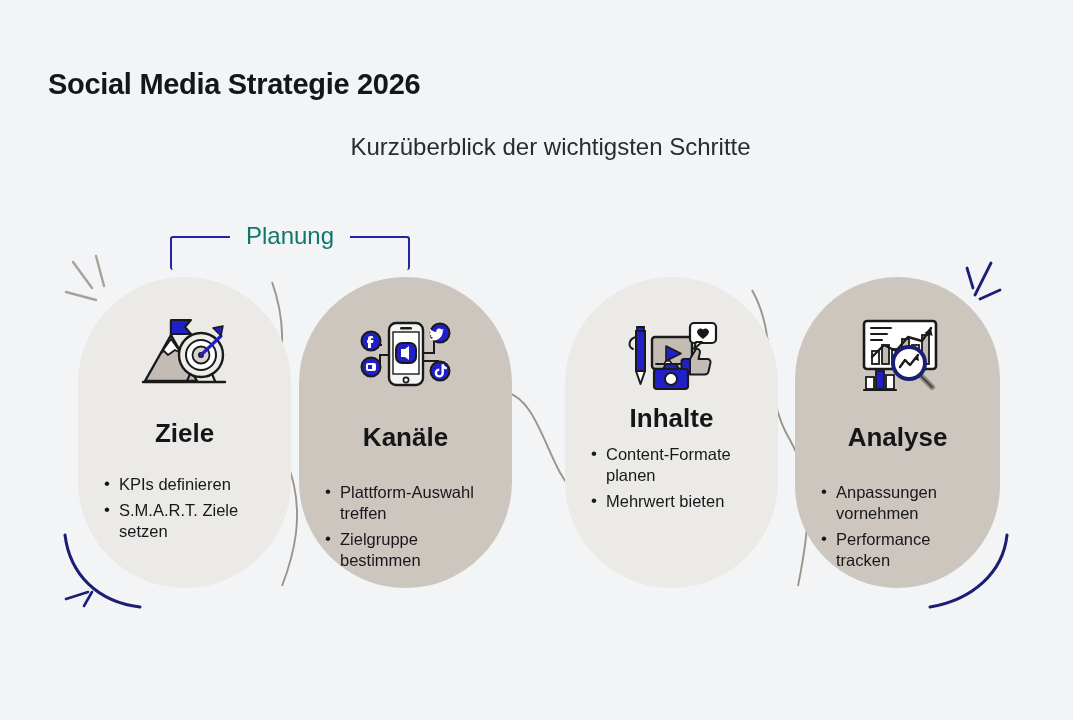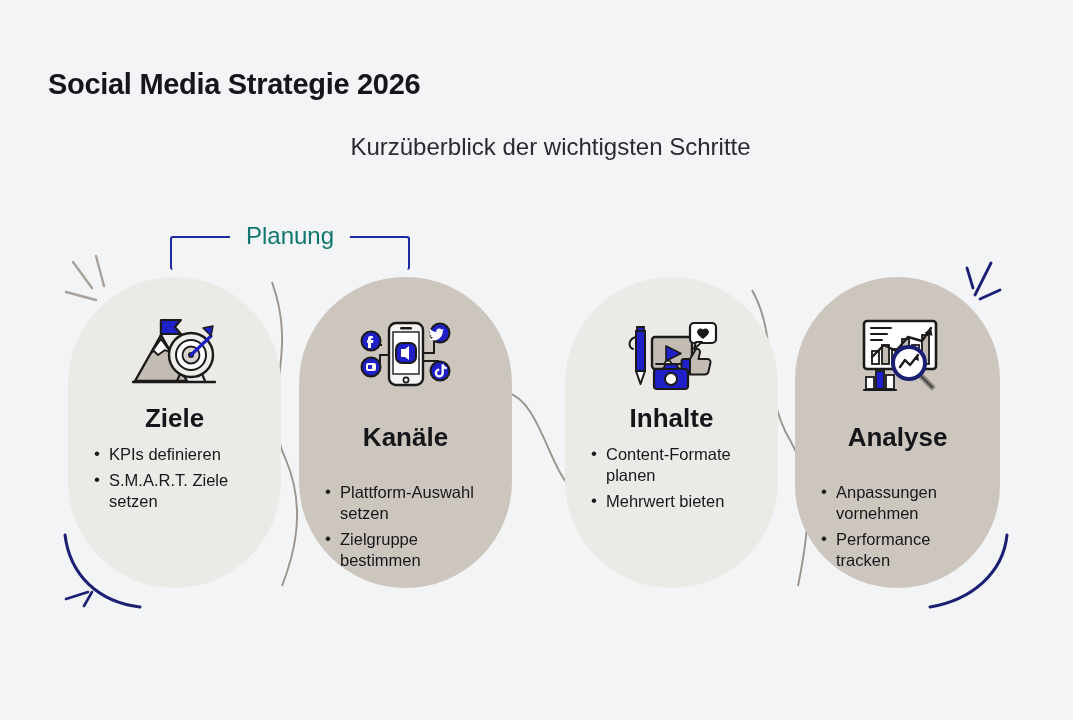--- a/index.html
+++ b/index.html
@@ -49,21 +49,21 @@
   .card {
     position: absolute;
     border-radius: 130px;
     z-index: 2;
     display: flex; flex-direction: column; align-items: center;
     padding-top: 38px;
   }
   .card.light { background: #eceae7; }
   .card.dark  { background: #cdc6bf; gap: 19px; }
 
-  #card-ziele   { left: 68px;  top: 277px; width: 213px; height: 311px; }
+  #card-ziele   { left: 78px;  top: 277px; width: 213px; height: 311px; gap: 15px; }
   #card-kanaele { left: 299px; top: 277px; width: 213px; height: 311px; }
   #card-inhalte { left: 565px; top: 277px; width: 213px; height: 311px; }
   #card-analyse { left: 795px; top: 277px; width: 205px; height: 311px; }
 
   .card-icon { width: 96px; height: 80px; display: block; }
   .card-title {
     margin-top: 8px;
     font-size: 26px; font-weight: 700; color: #15161a;
   }
   .bullets {
@@ -146,21 +146,21 @@
       <circle cx="13" cy="52" r="9.5" fill="#2020c8" stroke="#1a1a1a" stroke-width="2"></circle>
       <rect x="8" y="48" width="10" height="8" rx="2" fill="#ffffff"></rect>
       <rect x="10" y="50" width="4" height="4" fill="#2020c8"></rect>
       <circle cx="82" cy="18" r="9.5" fill="#2020c8" stroke="#1a1a1a" stroke-width="2"></circle>
       <path d="M87 14.5 c-0.8 0.4 -1.4 0.5 -2 0.6 c0.7 -0.4 1.1 -1 1.4 -1.8 c-0.7 0.4 -1.4 0.7 -2.1 0.8 c-0.6 -0.7 -1.5 -1.1 -2.5 -1.1 c-1.9 0 -3.3 1.8 -2.9 3.6 c-2.6 -0.1 -4.9 -1.4 -6.4 -3.3 c-0.8 1.4 -0.4 3.3 1 4.2 c-0.6 0 -1.1 -0.2 -1.6 -0.4 c0 1.5 1 2.8 2.4 3.1 c-0.5 0.1 -1 0.2 -1.5 0.1 c0.4 1.2 1.6 2.1 3 2.2 c-1.3 1 -2.9 1.4 -4.5 1.2 c1.5 0.9 3.2 1.5 5 1.5 c6 0 9.4 -5.1 9.2 -9.6 c0.6 -0.5 1.2 -1 1.5 -1.1 z" fill="#ffffff" transform="translate(-0.5,0.5) scale(0.98) translate(1.5,0.2)"></path>
       <circle cx="82" cy="56" r="9.5" fill="#2020c8" stroke="#1a1a1a" stroke-width="2"></circle>
       <path d="M83.5 49.5 v8.5 a2.2 2.2 0 1 1 -2.2 -2.2 v-2.4 a4.6 4.6 0 1 0 4.6 4.6 v-4.6 c0.9 0.6 1.9 0.9 2.9 0.9 v-2.4 c-1.6 0 -2.9 -1.3 -2.9 -2.9 z" fill="#ffffff"></path>
     </svg>
     <div class="card-title">Kanäle</div>
     <ul class="bullets">
-      <li>Plattform-Auswahl setzen</li>
+      <li>Plattform-Auswahl treffen</li>
       <li>Zielgruppe bestimmen</li>
     </ul>
   </div>
 
   <div class="card light" id="card-inhalte">
     <svg class="card-icon" viewBox="0 0 96 80">
       <path d="M13 12 h7 v4 h-7 z" fill="#2020c8" stroke="#1a1a1a" stroke-width="1.8"></path>
       <path d="M12 16 h9 v40 h-9 z" fill="#2020c8" stroke="#1a1a1a" stroke-width="2"></path>
       <path d="M12 56 h9 l-4.5 13 z" fill="#ffffff" stroke="#1a1a1a" stroke-width="2" stroke-linejoin="round"></path>
       <path d="M12 22 C 4 24, 4 32, 9 34" fill="none" stroke="#1a1a1a" stroke-width="2" stroke-linecap="round"></path>

